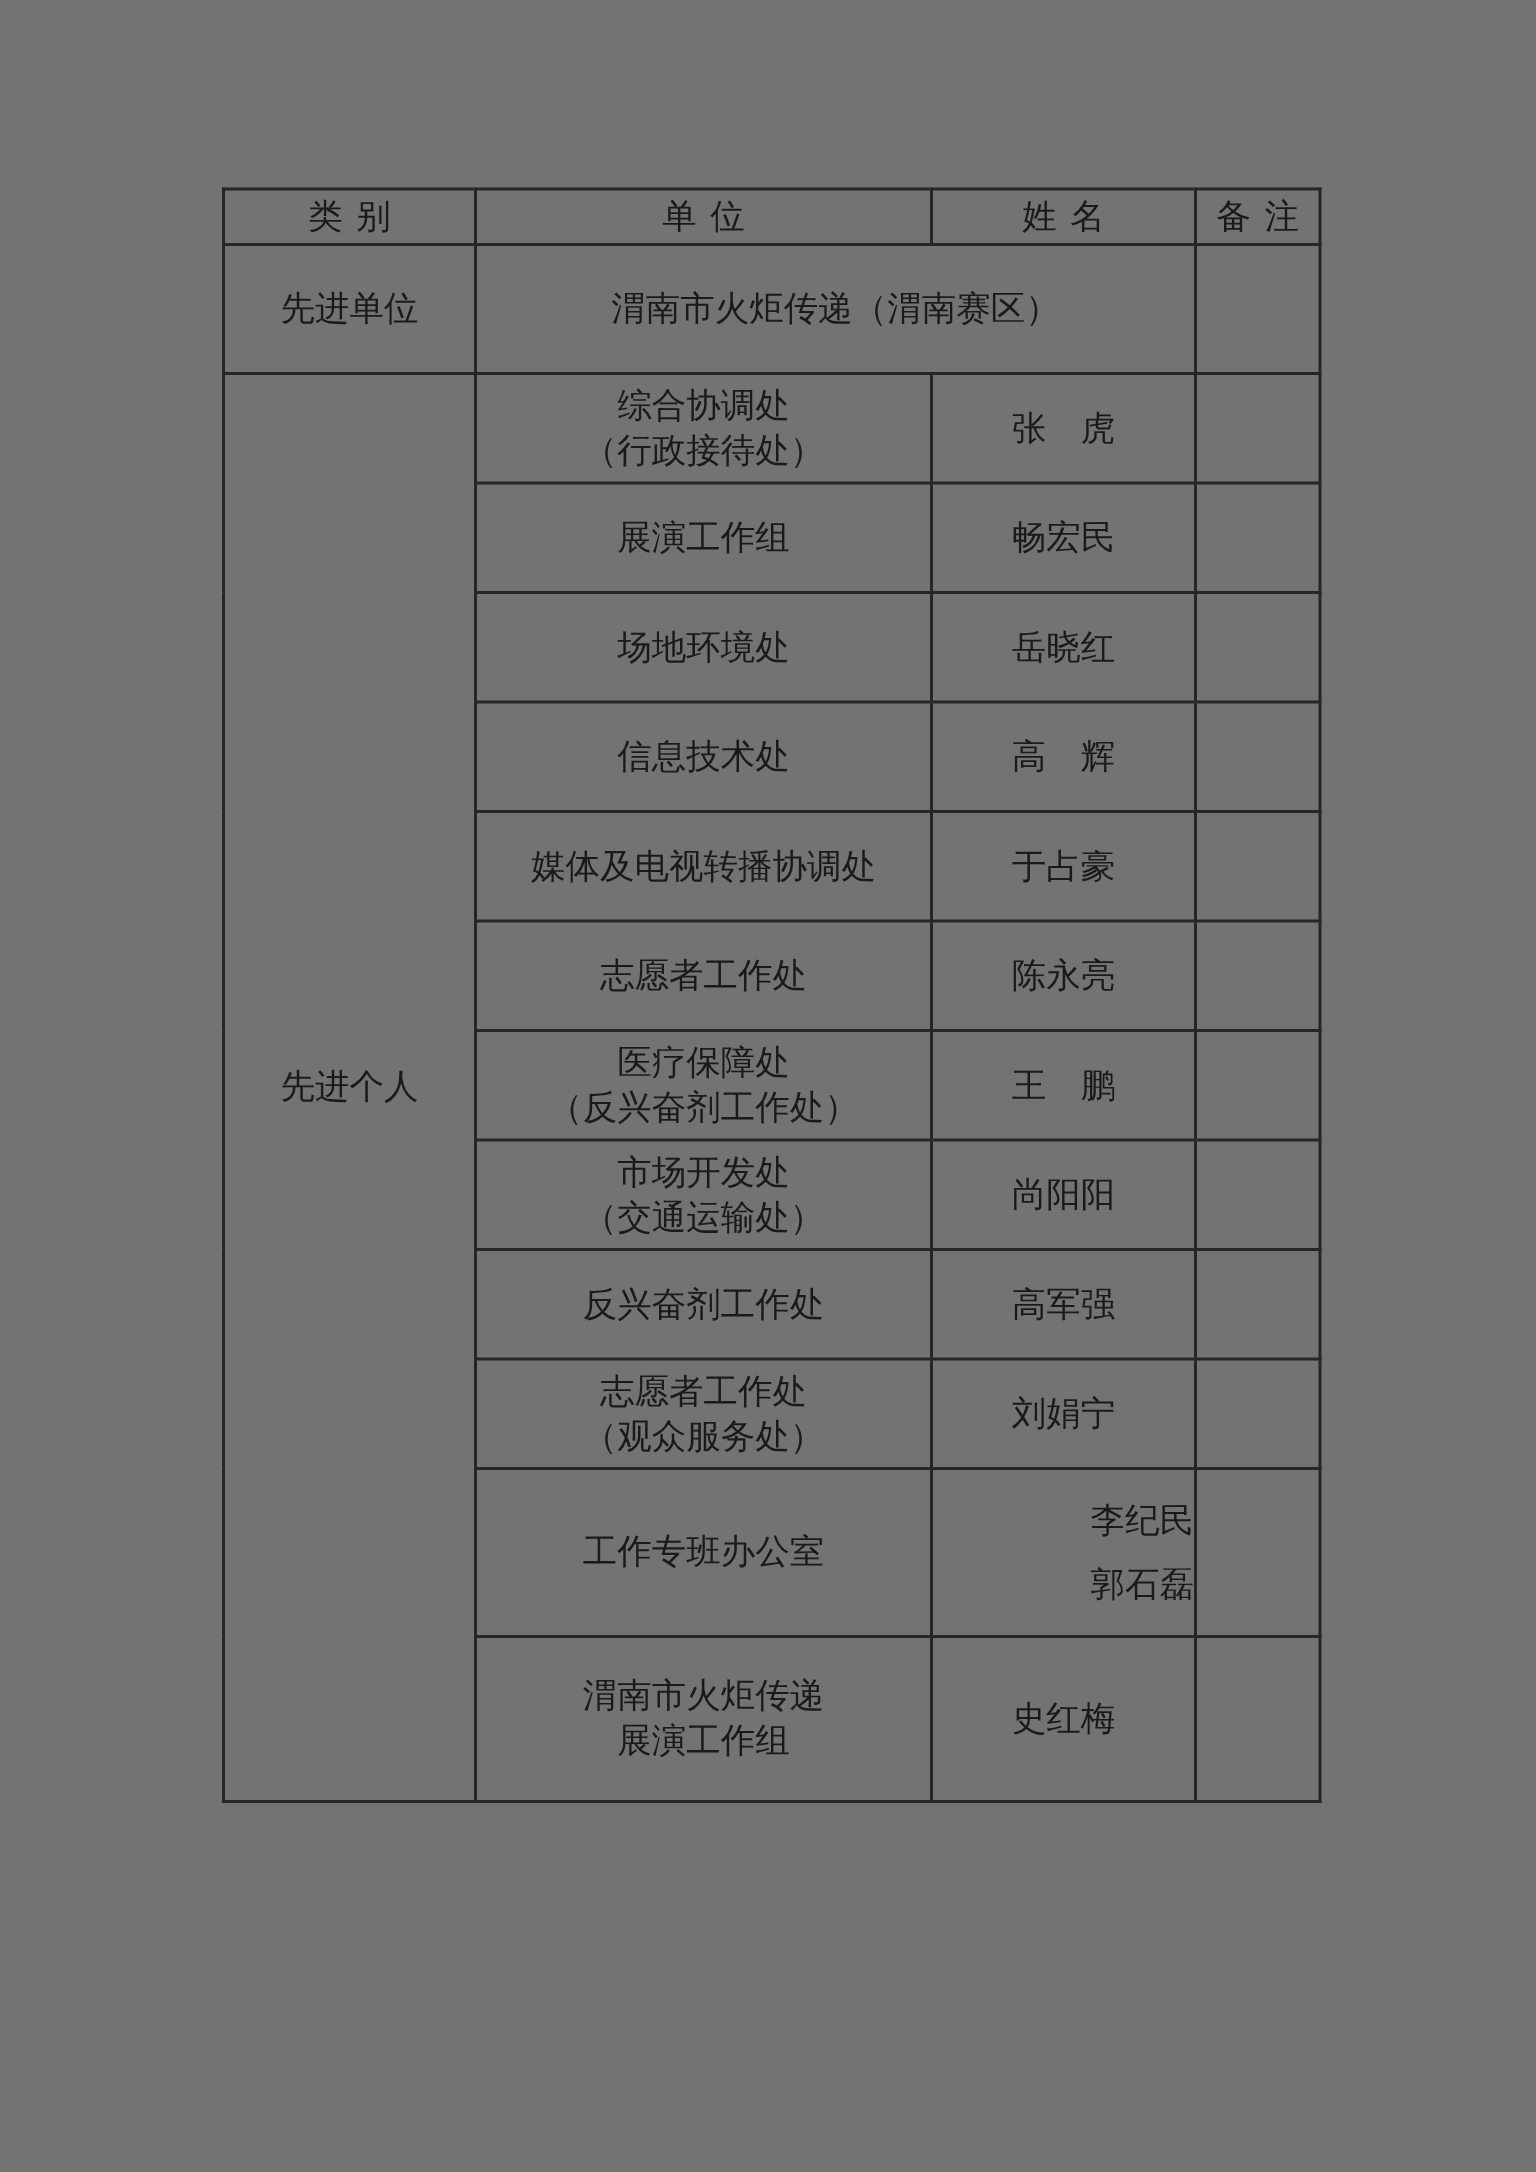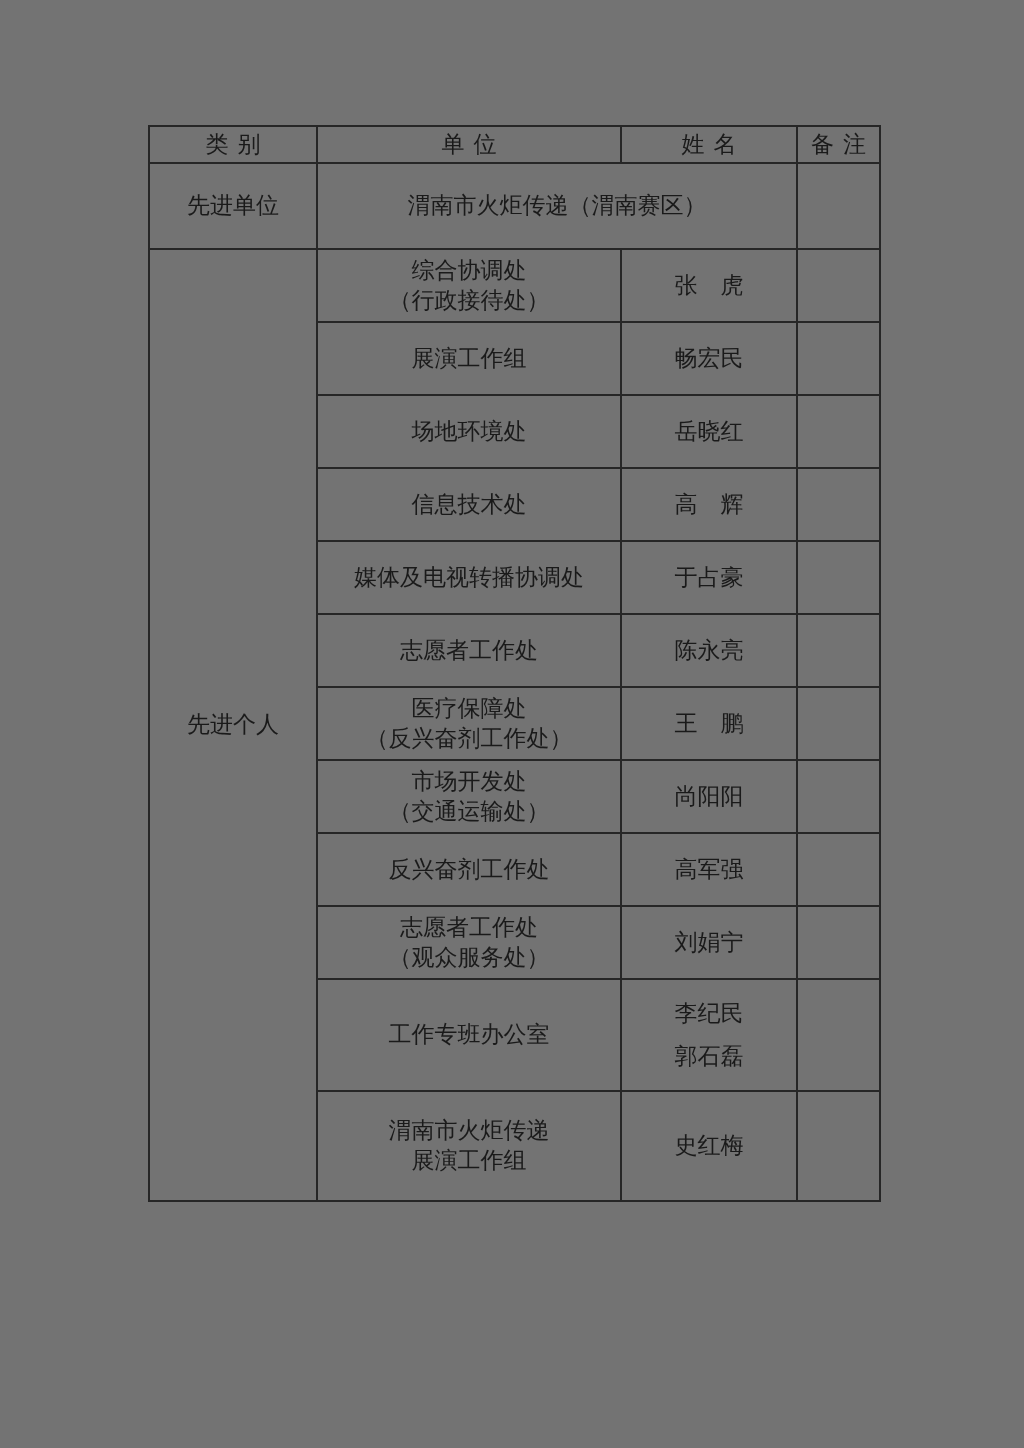--- a/index.html
+++ b/index.html
@@ -39,21 +39,21 @@
   table.awards th {
     letter-spacing: 9px;
     text-indent: 9px;
   }
   tr.row-header   { height: 37px; }
   tr.row-unit     { height: 86px; }
   tr.row-std      { height: 73px; }
   tr.row-tall-1   { height: 112px; }
   tr.row-tall-2   { height: 110px; }
   .unit-line { display: block; }
-  .name-stack { display: block; margin: 13px 0; }
+  .name-stack { display: block; margin: 13px 0; text-align: right; }
 </style>
 </head>
 <body>
 
 <div class="page">
   <table class="awards">
     <colgroup>
       <col style="width:168px">
       <col style="width:304px">
       <col style="width:176px">

